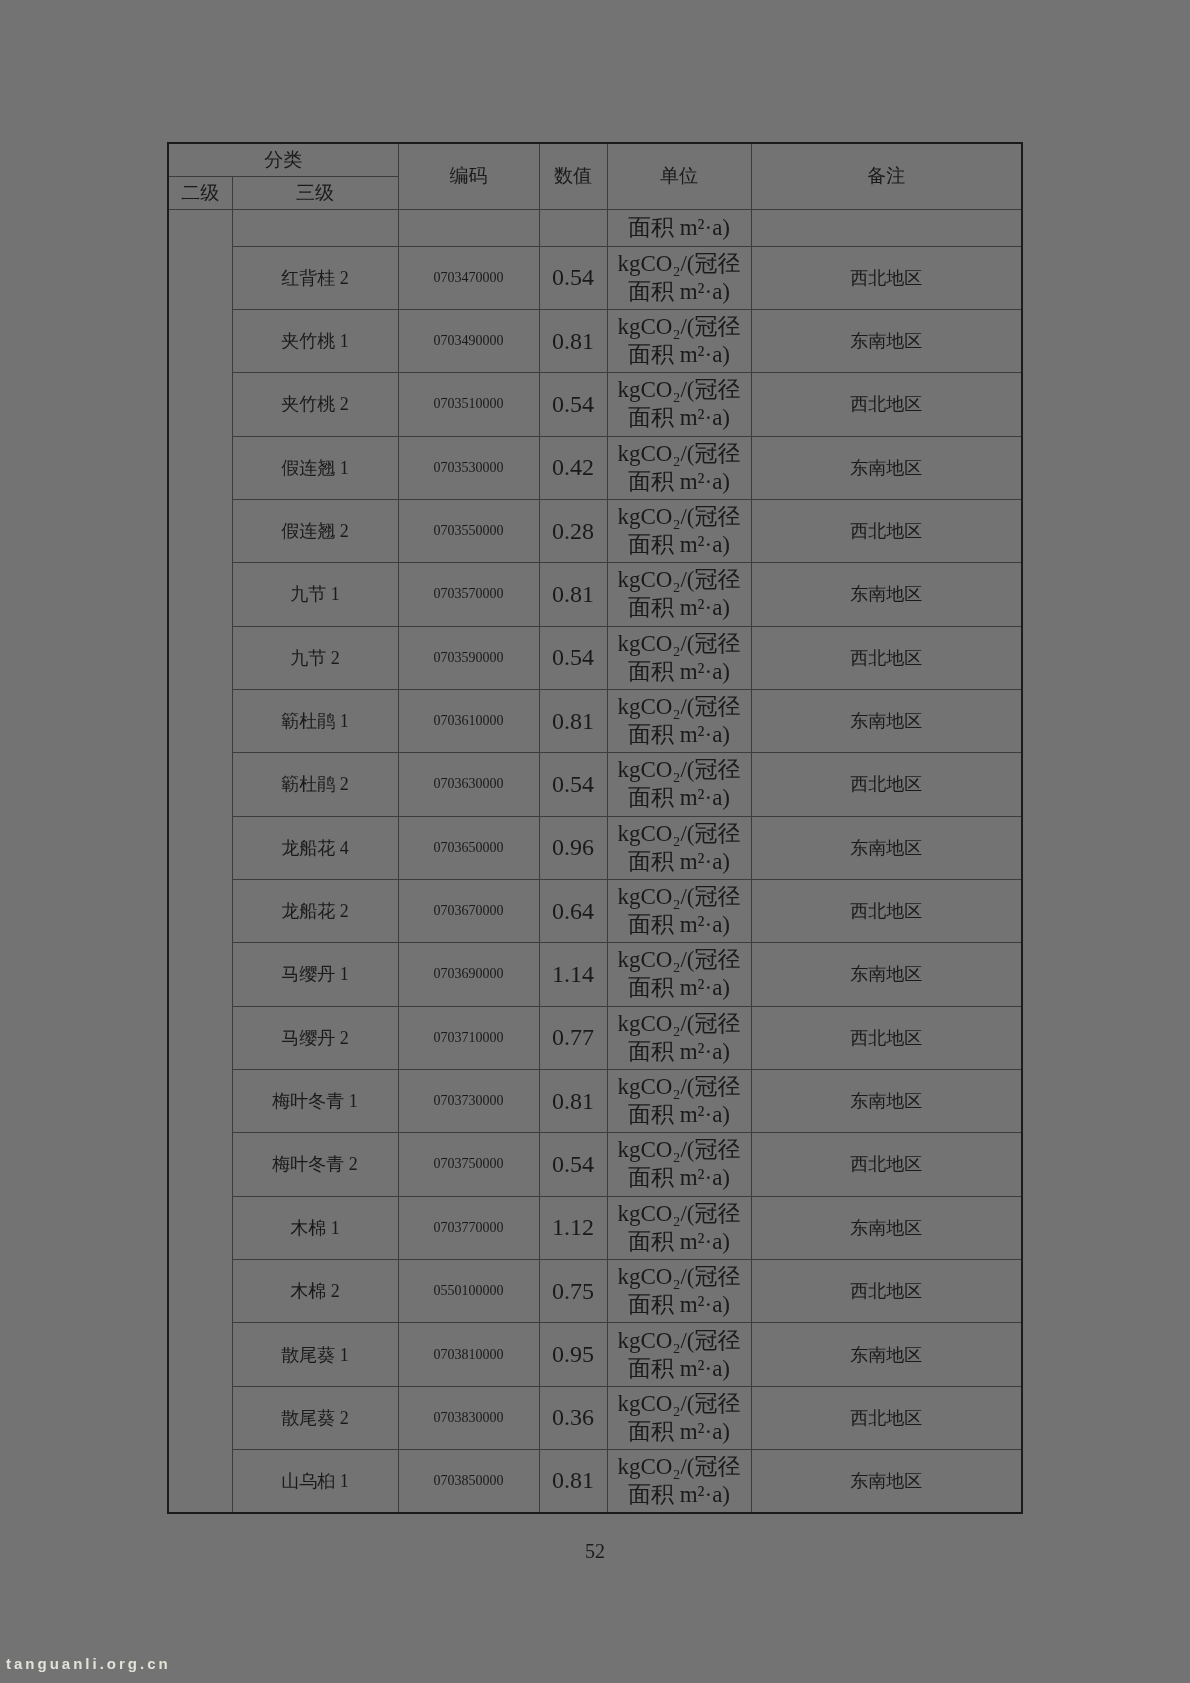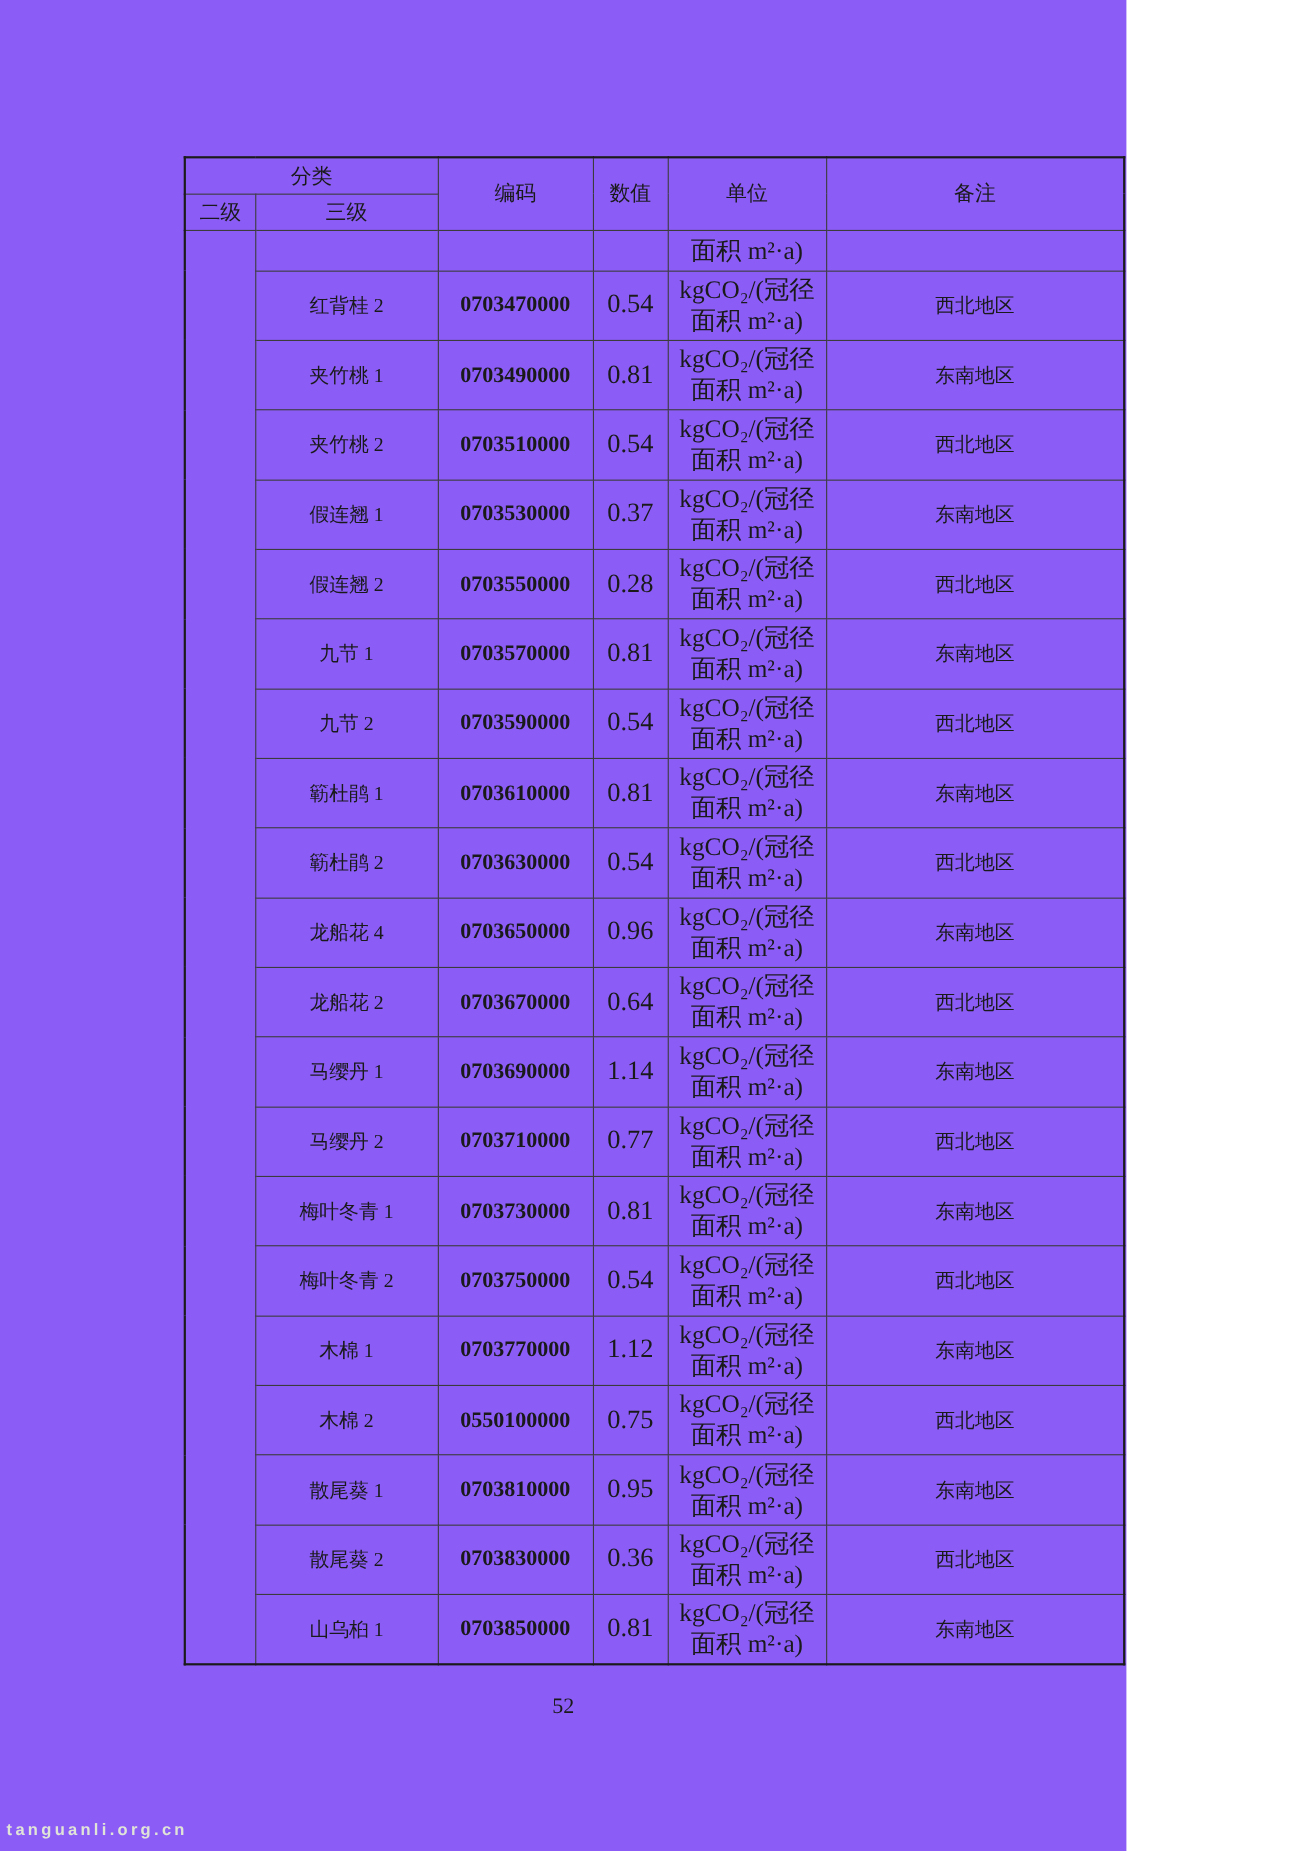--- a/index.html
+++ b/index.html
@@ -2,23 +2,23 @@
 <html><head>
 <meta charset="utf-8">
 <style>
   html, body {
     margin: 0;
     padding: 0;
     background: #ffffff;
   }
   .page {
     position: relative;
-    width: 1024px;
+    width: 1190px;
     height: 1683px;
-    background: #8b5cf6;
+    background: #737373;
     font-family: "Liberation Serif", "DejaVu Serif", serif;
     color: #1a1a1a;
     overflow: hidden;
   }
   table.data-table {
     position: absolute;
     left: 167px;
     top: 142px;
     width: 854px;
     border-collapse: collapse;
@@ -32,21 +32,21 @@
     padding: 0;
     font-weight: normal;
     overflow: hidden;
   }
   .data-table thead th { font-size: 19px; }
   .data-table td { font-size: 18px; }
   tr.head-row { height: 33px; }
   tr.partial-row { height: 37px; }
   tr.data-row { height: 63.35px; }
   td.c-unit { font-size: 23px; line-height: 28px; }
-  td.c-code { font-size: 20px; font-weight: bold; }
+  td.c-code { font-size: 14px; }
   td.c-value { font-size: 24px; }
   .page-number {
     position: absolute;
     left: 0;
     right: 0;
     top: 1540px;
     text-align: center;
     font-size: 20px;
     color: #1a1a1a;
   }
@@ -124,21 +124,21 @@
       <td class="c-value">0.54</td>
       <td class="c-unit">
         <div>kgCO₂/(冠径</div>
         <div>面积 m²·a)</div>
       </td>
       <td class="c-remark">西北地区</td>
     </tr>
         <tr class="data-row">
       <td class="c-name">假连翘 1</td>
       <td class="c-code">0703530000</td>
-      <td class="c-value">0.37</td>
+      <td class="c-value">0.42</td>
       <td class="c-unit">
         <div>kgCO₂/(冠径</div>
         <div>面积 m²·a)</div>
       </td>
       <td class="c-remark">东南地区</td>
     </tr>
         <tr class="data-row">
       <td class="c-name">假连翘 2</td>
       <td class="c-code">0703550000</td>
       <td class="c-value">0.28</td>

